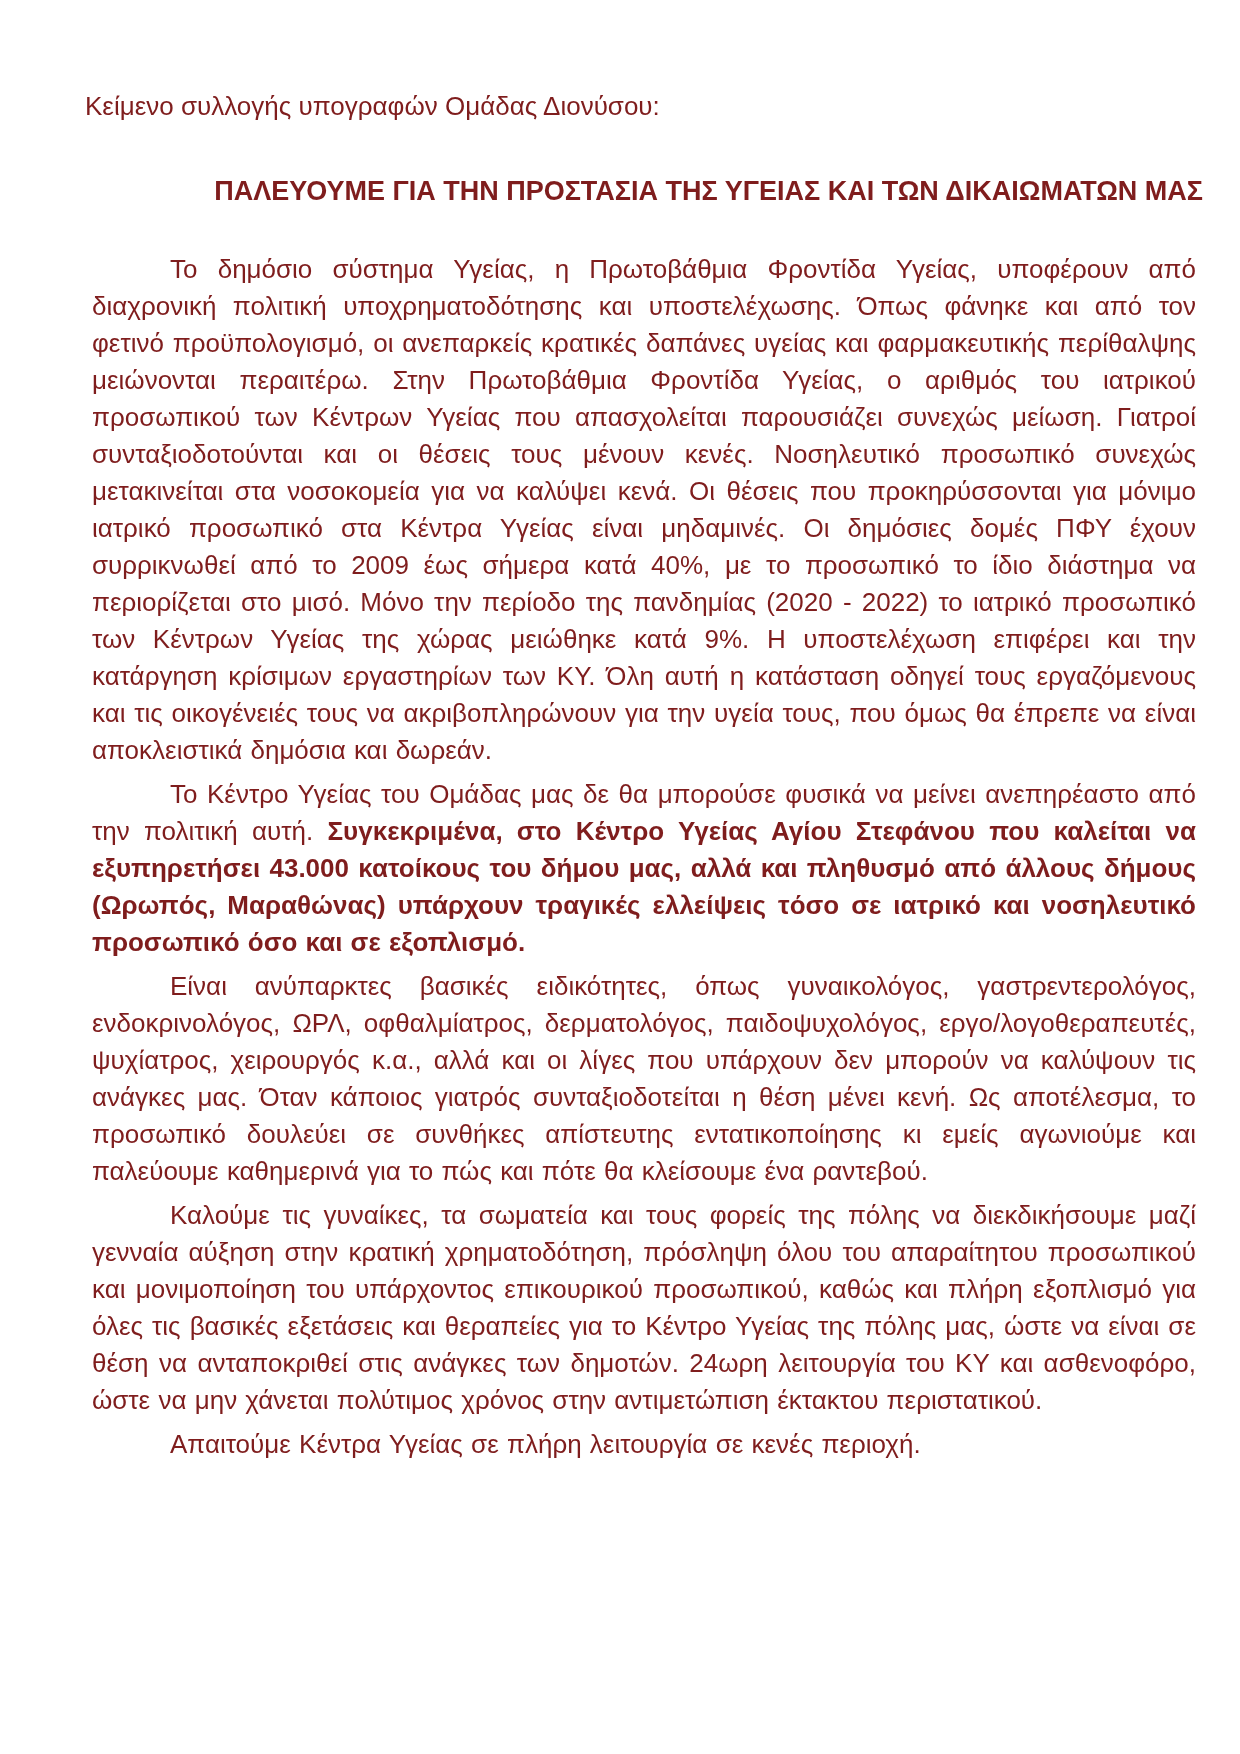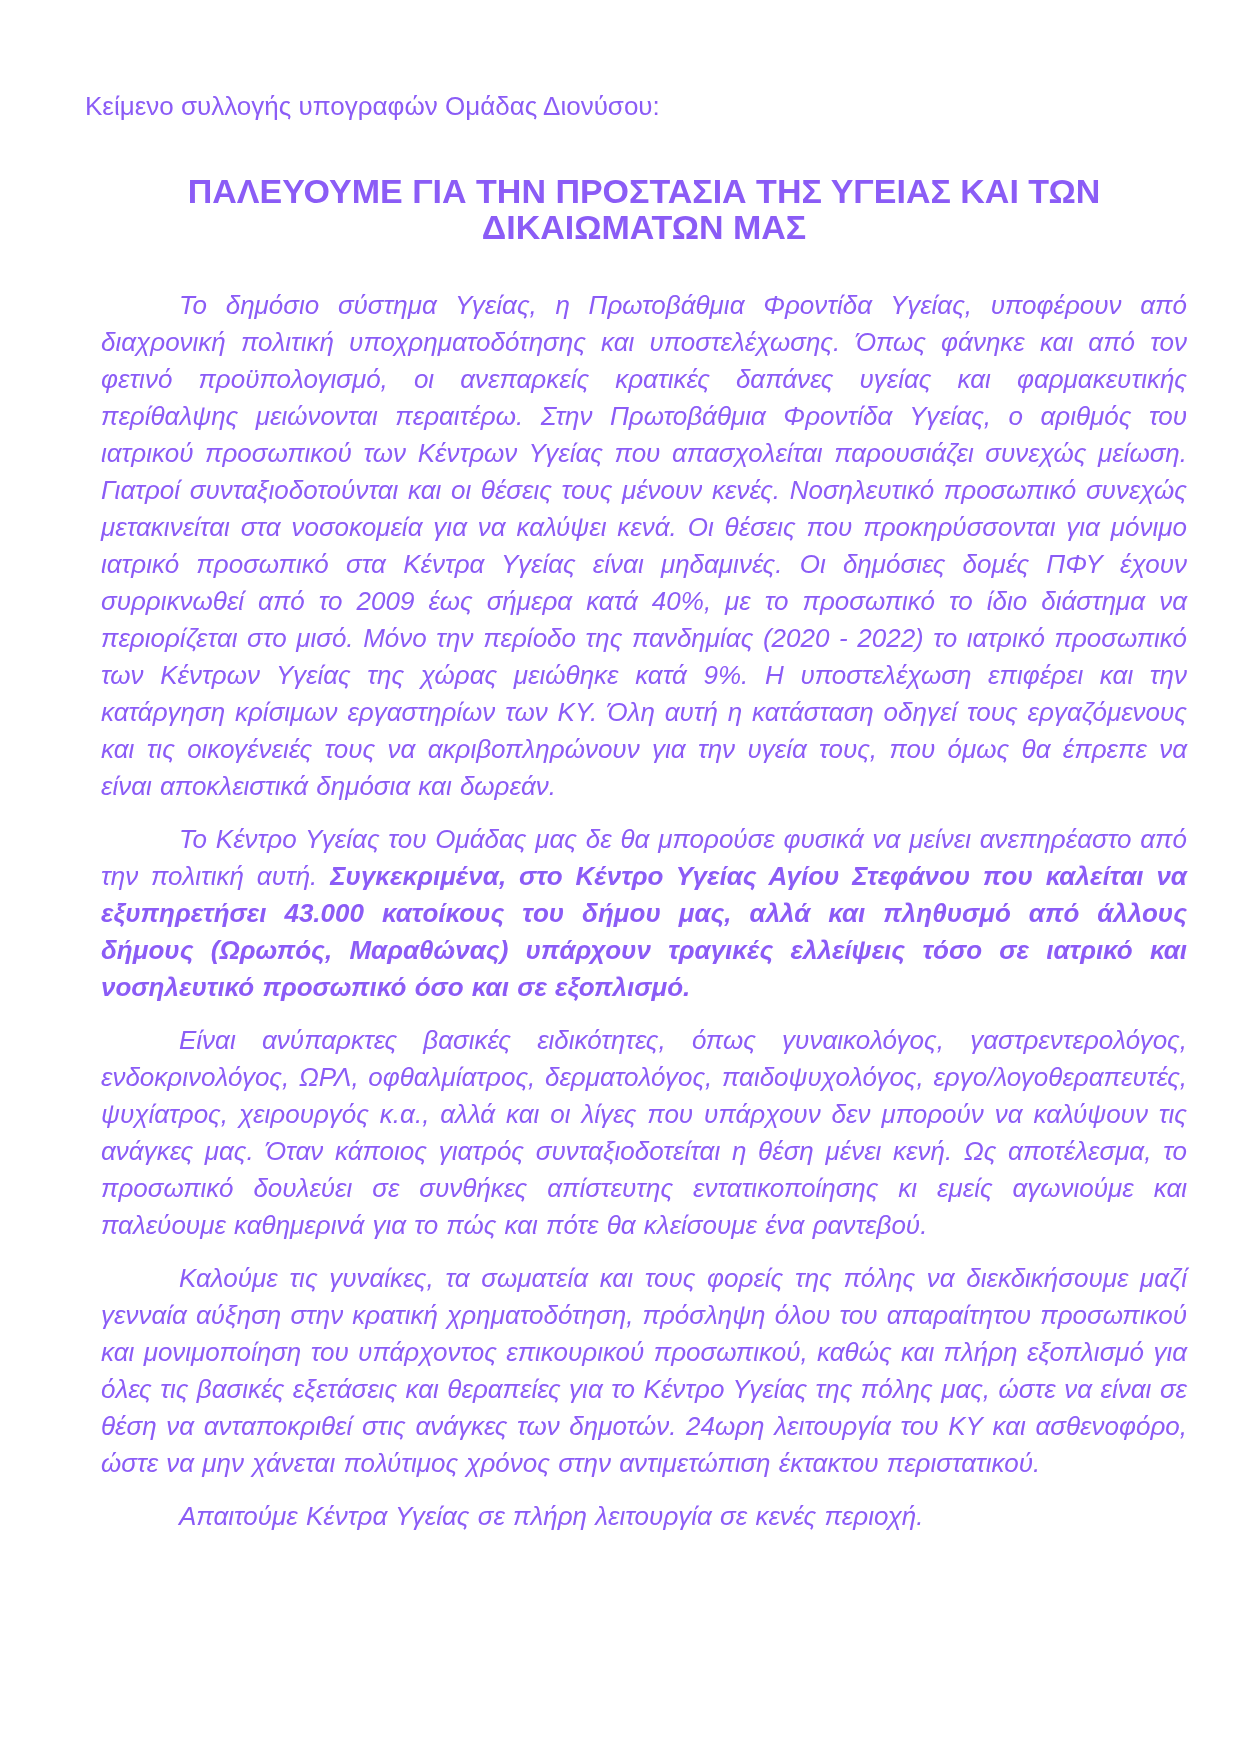--- a/index.html
+++ b/index.html
@@ -6,51 +6,50 @@
     margin: 0;
     padding: 0;
     background: #ffffff;
   }
   .page {
     position: relative;
     width: 1240px;
     height: 1754px;
     margin: 0 auto;
     background: #ffffff;
-    color: #8b5cf6;
+    color: #7f1d1d;
     box-sizing: border-box;
     padding: 88px 37px 40px 85px;
     font-family: "Liberation Sans", "DejaVu Sans", sans-serif;
     overflow: hidden;
   }
   .intro {
     font-size: 26px;
     line-height: 37px;
     margin: 0 0 48px 0;
     text-align: left;
   }
   .doc-title {
-    font-size: 34px;
+    font-size: 27px;
     font-weight: bold;
     line-height: 36px;
     margin: 0 0 42px 0;
-    text-align: center;
+    text-align: right;
     letter-spacing: 0px;
   }
   .doc-title .title-line {
     display: block;
   }
   p.body-paragraph {
     font-size: 26px;
     line-height: 37px;
-    margin: 16px;
+    margin: 7px;
     text-align: justify;
     text-indent: 78px;
     word-spacing: 1px;
-    font-style: italic;
   }
   .run-bold {
     font-weight: bold;
   }
 </style>
 </head>
 <body>
 
 <div class="page">
 

